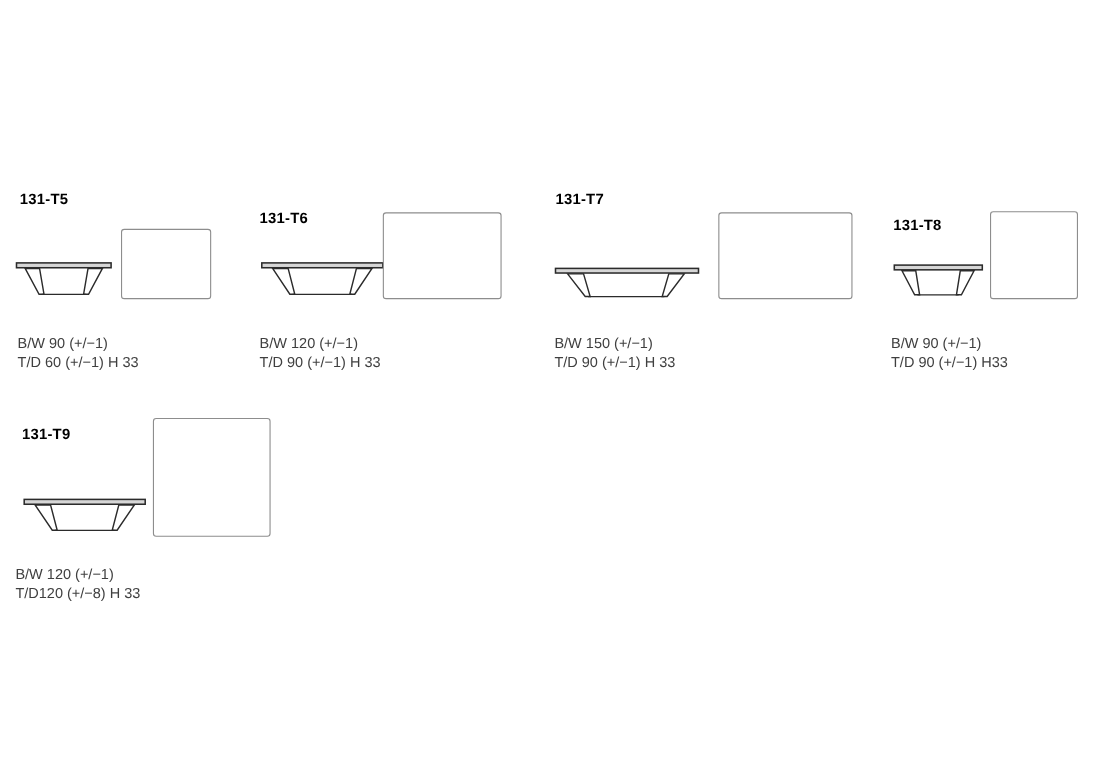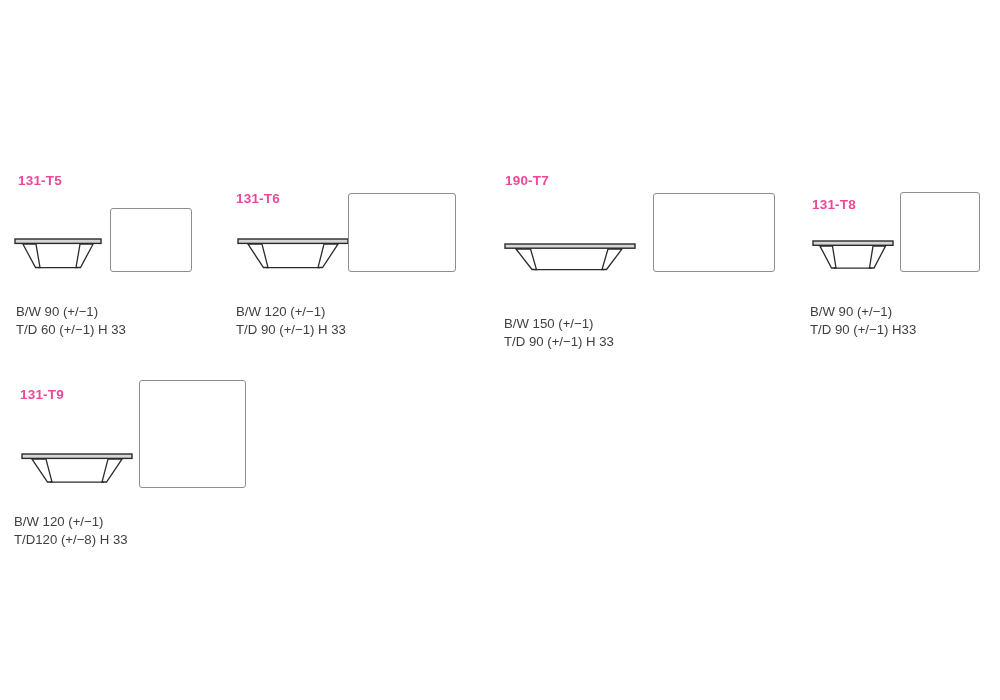--- a/index.html
+++ b/index.html
@@ -26,21 +26,21 @@
   
   .item {
     position: absolute;
   }
 
   .item-code {
     position: absolute;
     font-size: 13.5px;
     font-weight: bold;
     letter-spacing: 0.2px;
-    color: #ec4899;
+    color: #000000;
     white-space: nowrap;
     line-height: 1;
   }
 
   
   .elevation {
     position: absolute;
   }
   .elevation svg {
     display: block;
@@ -115,34 +115,34 @@
     <div class="plan" style="left:348px; top:193px; width:108px; height:79px;"></div>
 
     <div class="dims" style="left:236px; top:279px;">
       <span class="line">B/W 120 (+/−1)</span>
       <span class="line">T/D 90 (+/−1) H 33</span>
     </div>
   </div>
 
   <div class="item" style="left:0px; top:0px;">
 
-    <div class="item-code" style="left:505px; top:174px;">190-T7</div>
+    <div class="item-code" style="left:505px; top:174px;">131-T7</div>
 
     <div class="elevation" style="left:504px; top:243px;">
       <svg width="132" height="34" viewBox="0 0 132 34">
         <rect x="1" y="1" width="130" height="4.2" fill="#d6d6d6" stroke="#2b2b2b" stroke-width="1.4"></rect>
         <path d="M 12 6.0 L 28 26.5 L 32.5 26.5 L 26.5 6.0 Z" fill="#ffffff" stroke="#2b2b2b" stroke-width="1.3"></path>
         <path d="M 104 6.0 L 98 26.5 L 102.5 26.5 L 118 6.0 Z" fill="#ffffff" stroke="#2b2b2b" stroke-width="1.3"></path>
         <path d="M 30.5 26.6 L 100 26.6" stroke="#2b2b2b" stroke-width="1.1" fill="none"></path>
       </svg>
     </div>
 
     <div class="plan" style="left:653px; top:193px; width:122px; height:79px;"></div>
 
-    <div class="dims" style="left:504px; top:291px;">
+    <div class="dims" style="left:504px; top:279px;">
       <span class="line">B/W 150 (+/−1)</span>
       <span class="line">T/D 90 (+/−1) H 33</span>
     </div>
   </div>
 
   <div class="item" style="left:0px; top:0px;">
 
     <div class="item-code" style="left:812px; top:174px;margin-top:24px;">131-T8</div>
 
     <div class="elevation" style="left:812px; top:240px;">

